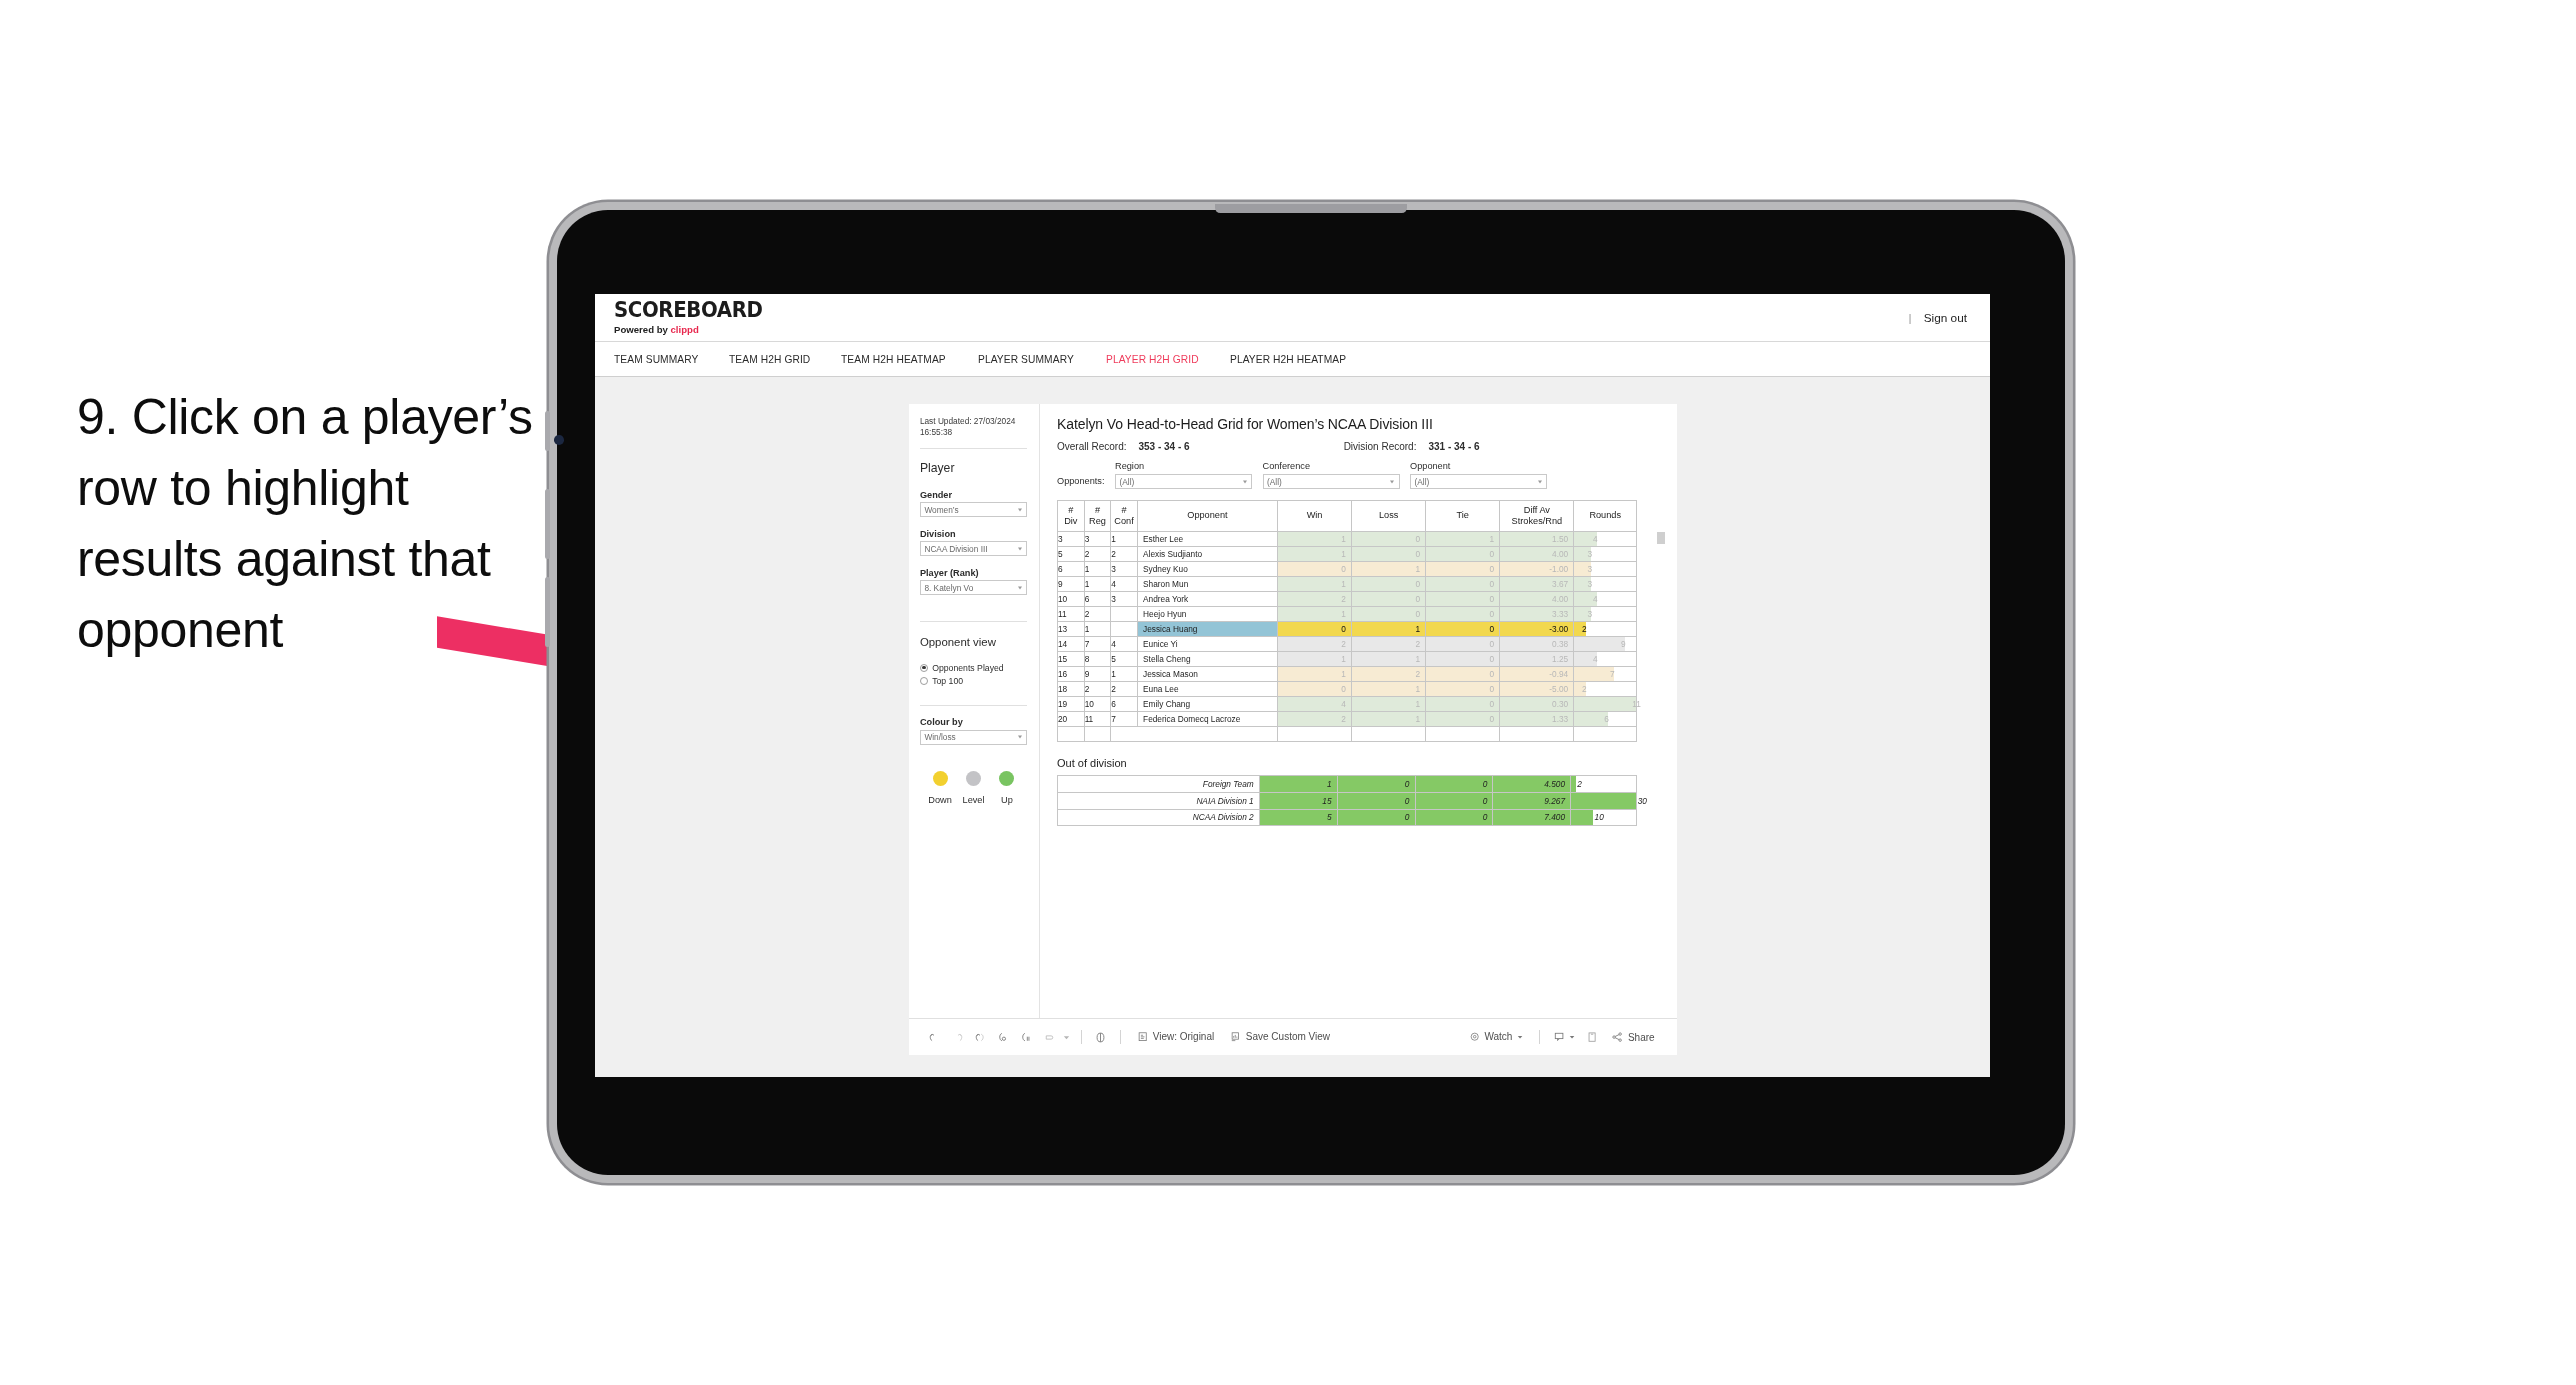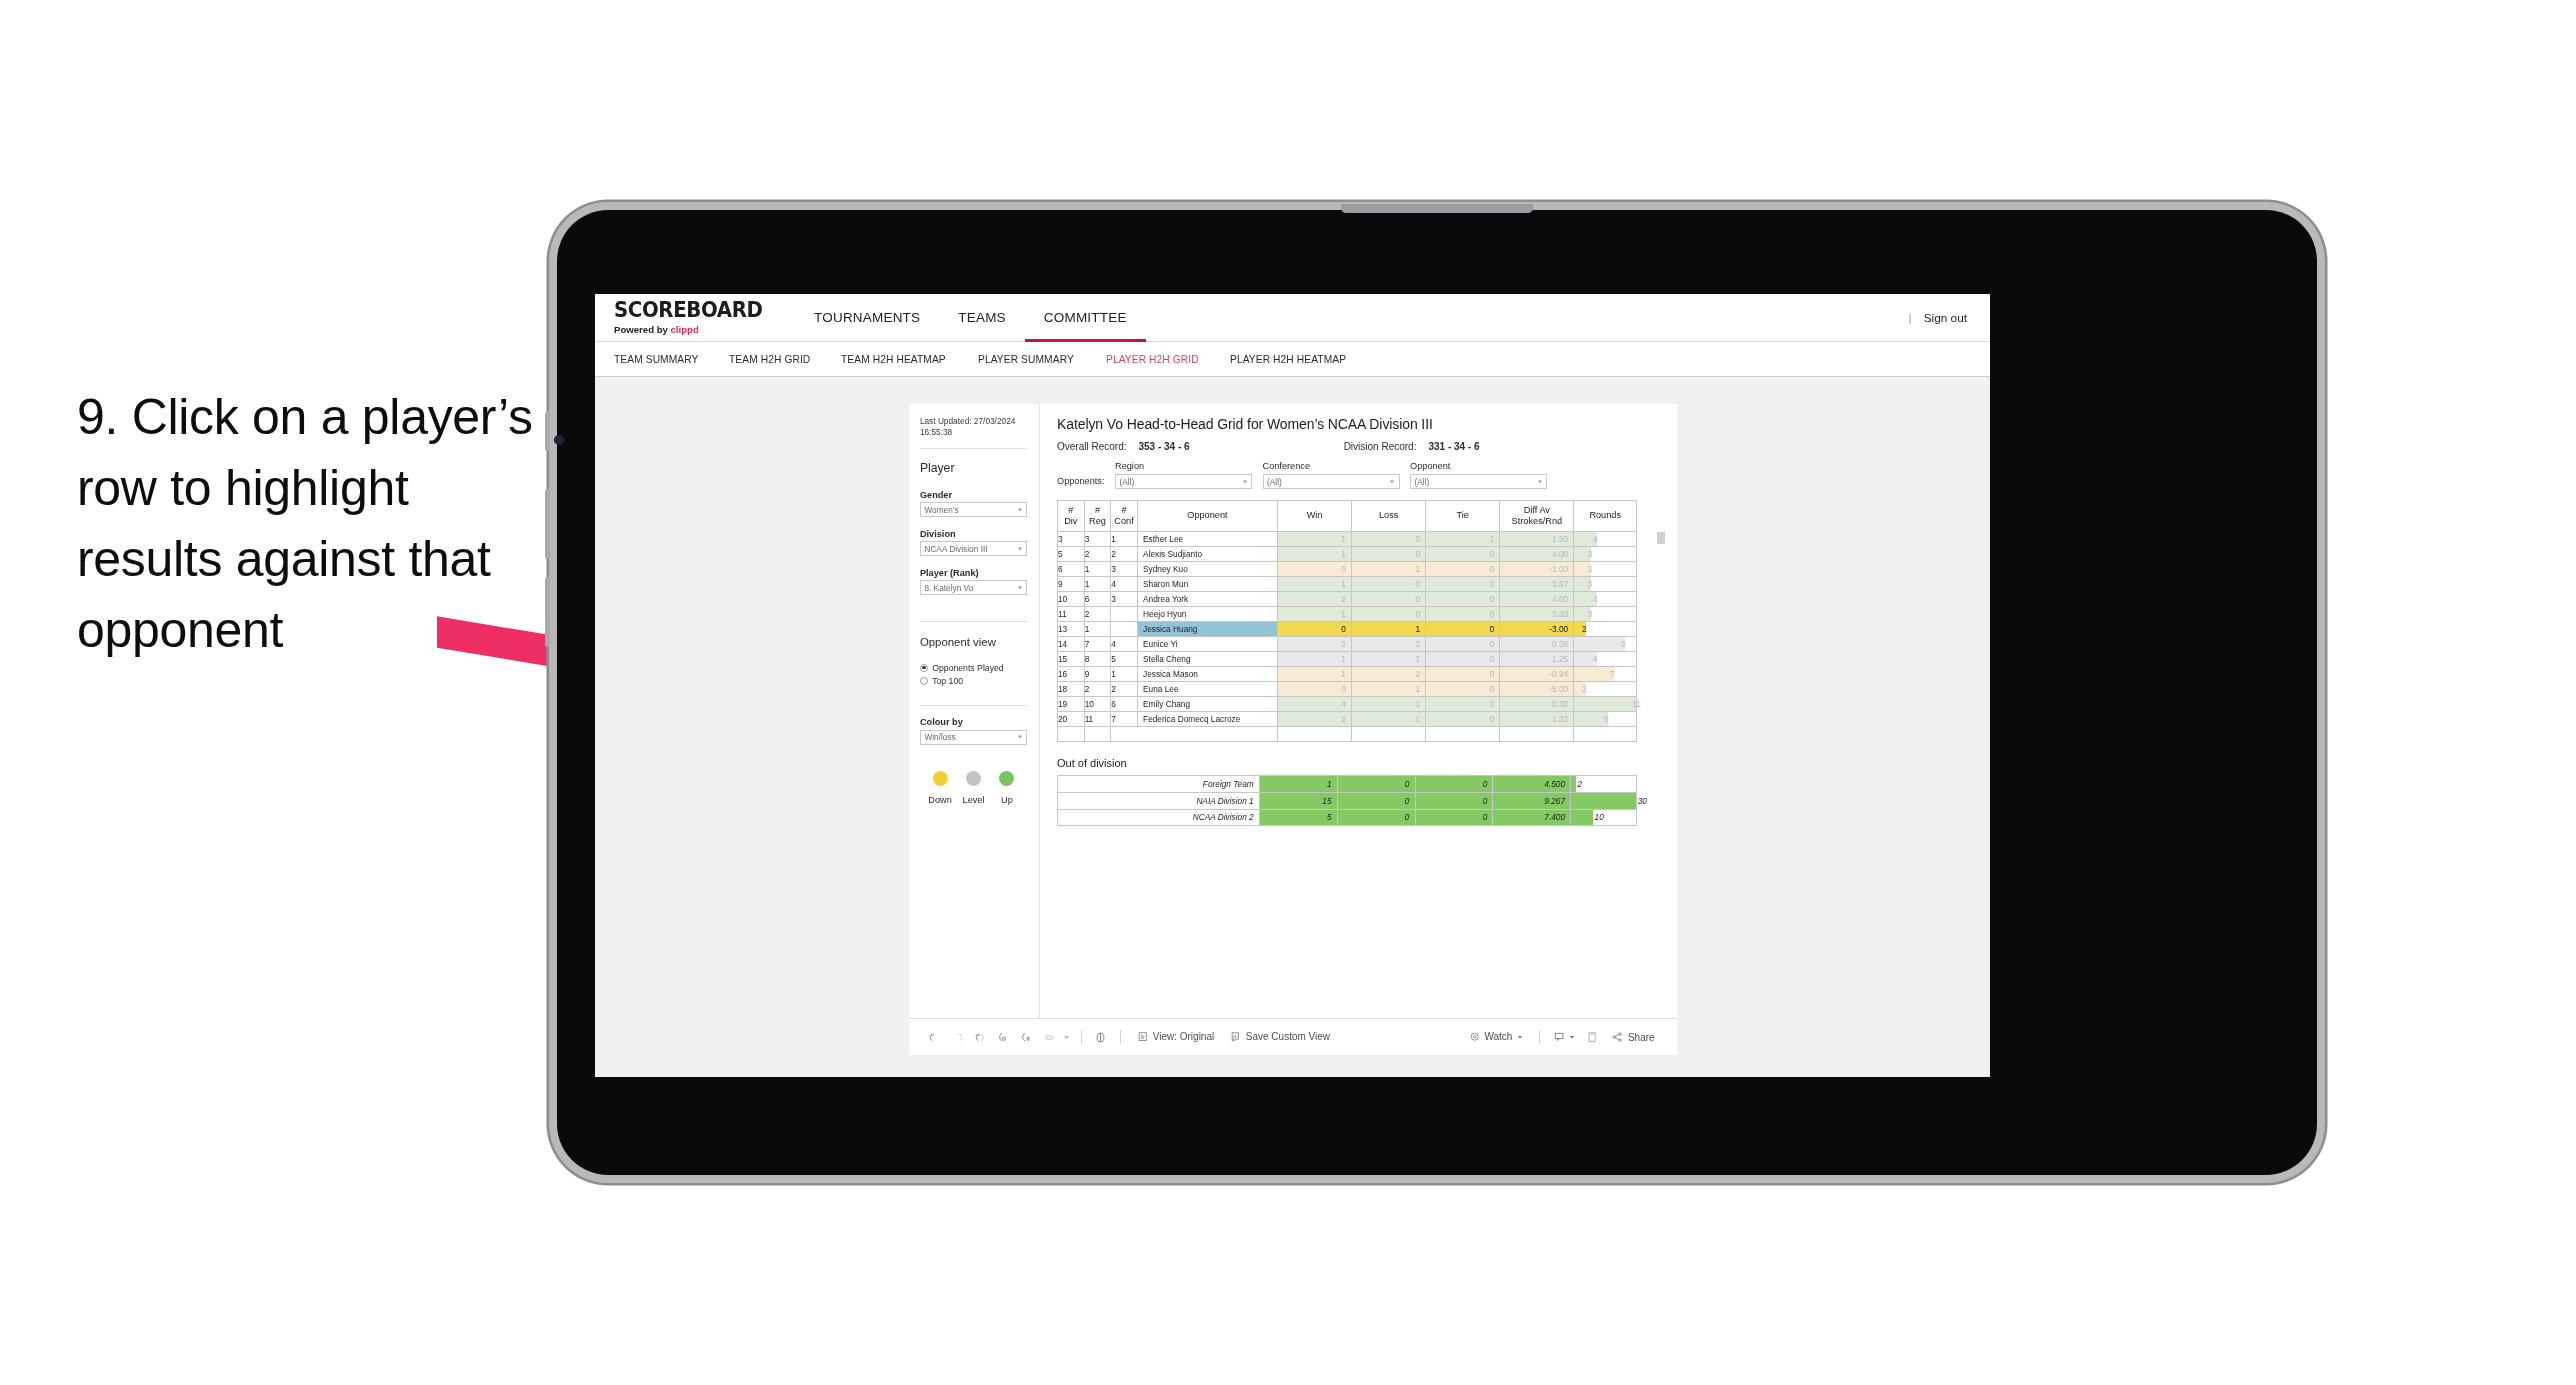--- a/index.html
+++ b/index.html
@@ -23,21 +23,21 @@
     letter-spacing: -0.3px;
   }
 
   
   .arrow-svg { position: absolute; left: 437px; top: 611px; width: 716px; height: 166px; }
 
   
   .device {
     position: absolute;
     left: 557px; top: 210px;
-    width: 1760px; height: 965px;
+    width: 1508px; height: 965px;
     background: #0a0a0a;
     border-radius: 51px;
     box-shadow: 0 0 0 7.9px #b9b9bb, 0 0 0 10.5px #8e8e92;
   }
   .dev-btn { position:absolute; background:#121212; border-radius:2.6px; }
   .dev-btn.b1 { left:-12.2px; top:201px; width:5.2px; height:40px; background:#a9a9ad;}
   .dev-btn.b2 { left:-12.2px; top:279px; width:5.2px; height:70px; background:#a9a9ad;}
   .dev-btn.b3 { left:-12.2px; top:367px; width:5.2px; height:70px; background:#a9a9ad;}
   .cam { position:absolute; left:-2.6px; top:225px; width:9.6px; height:9.6px; border-radius:50%; background:#1b2740; }
   .top-notch { position:absolute; left:50%; transform:translateX(-50%); top:-6.1px; width:192px; height:8.7px; background:#9d9da1; border-radius:0 0 5.2px 5.2px;}
@@ -262,25 +262,20 @@
     <div class="dev-btn b2"></div>
     <div class="dev-btn b3"></div>
     <div class="cam"></div>
 
     <div class="screen">
 
       <div class="app-header">
         <div class="brand">
           <div class="brand-title">SCOREBOARD</div>
           <div class="brand-sub"><span>Powered by </span><span class="clippd">clippd</span></div>
-        </div>
-        <div class="main-nav">
-          <div class="nav-item">TOURNAMENTS</div>
-          <div class="nav-item">TEAMS</div>
-          <div class="nav-item active">COMMITTEE</div>
         </div>
         <div class="signout">
           <span class="sep">|</span>
           <span class="so">Sign out</span>
         </div>
       </div>
 
       <div class="subtabs">
         <div class="subtab">TEAM SUMMARY</div>
         <div class="subtab">TEAM H2H GRID</div>

